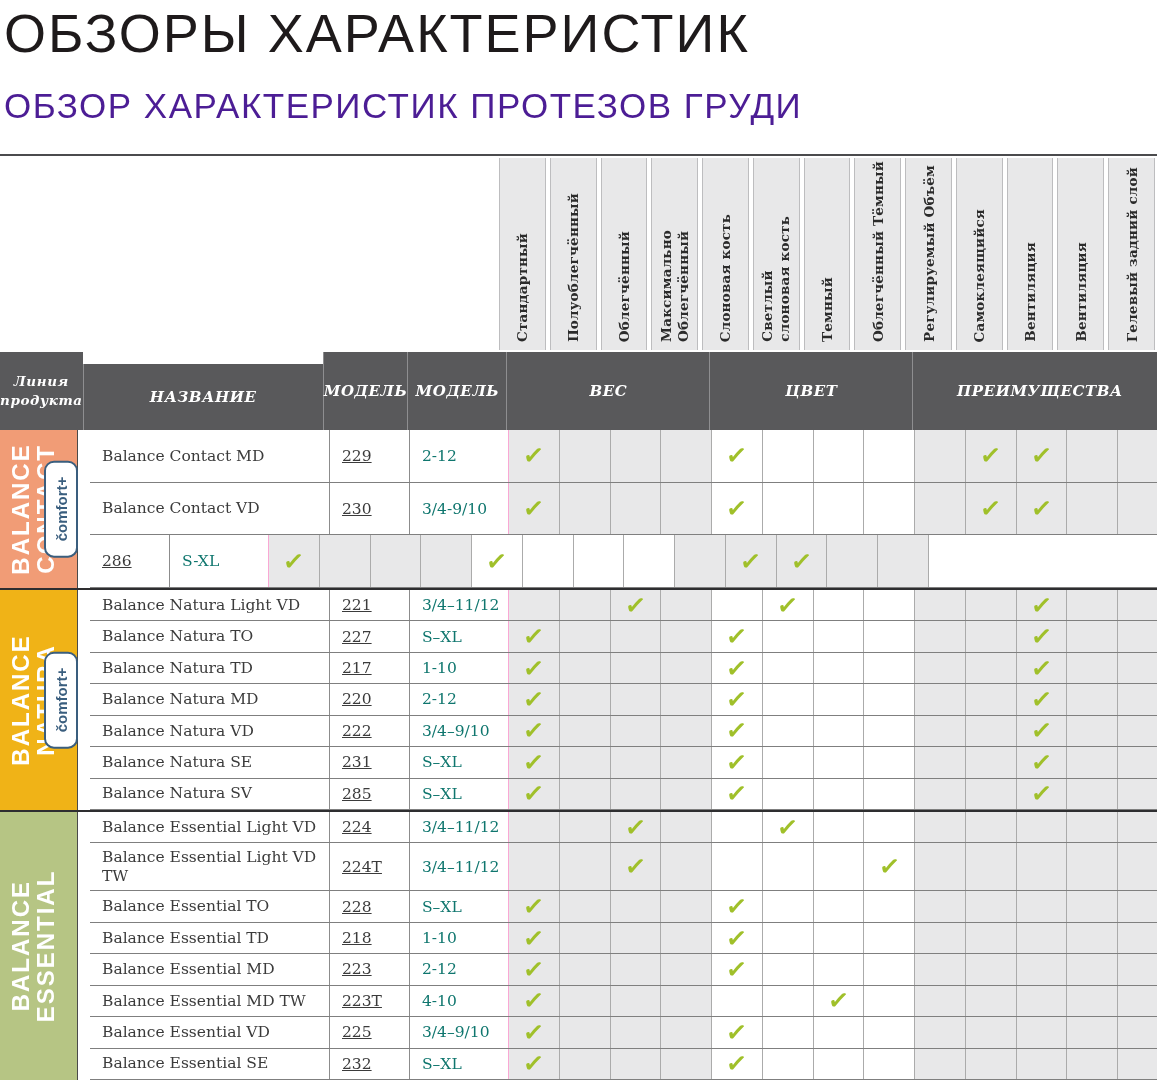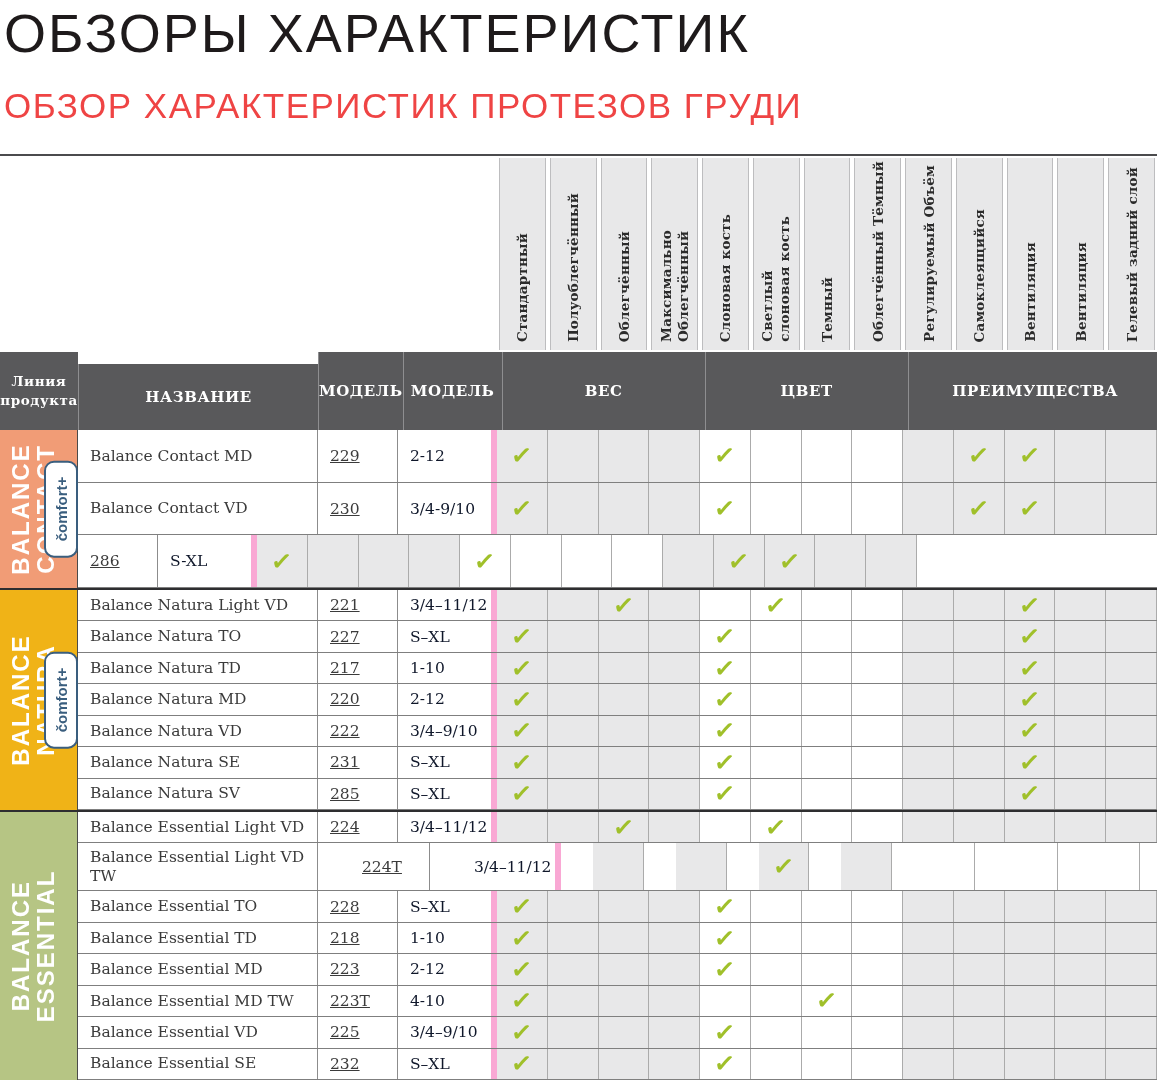--- a/index.html
+++ b/index.html
@@ -2,59 +2,59 @@
 <html><head>
 <meta charset="utf-8">
 <style>
   html,body{margin:0;padding:0;background:#fff;}
   #page{position:relative;width:1157px;height:1080px;overflow:hidden;background:#fff;
         font-family:"DejaVu Serif",serif;}
   
   .title{position:absolute;top:2px;left:4px;font-family:"Liberation Sans",sans-serif;
          font-weight:300;font-size:54px;letter-spacing:2px;color:#1e1a1b;white-space:nowrap;}
   .subtitle{position:absolute;top:86px;left:4px;font-family:"Liberation Sans",sans-serif;
-         font-weight:300;font-size:35px;letter-spacing:1.5px;color:#ef4444;white-space:nowrap;}
+         font-weight:300;font-size:35px;letter-spacing:1.5px;color:#4c1d95;white-space:nowrap;}
   
   #rotband{position:absolute;top:154px;left:0;width:1157px;height:198px;
            border-top:2px solid #4b4b4d;box-sizing:border-box;}
   .rotcell{position:absolute;top:2px;height:192px;background:#e8e8e9;
            border-left:1px solid #bdbdbf;border-right:1px solid #bdbdbf;box-sizing:border-box;}
   .rot{position:absolute;bottom:8px;left:50%;transform:translateX(-50%) rotate(180deg);
        writing-mode:vertical-rl;white-space:pre-line;font-weight:bold;font-size:13.5px;
        line-height:1.25;color:#2b2b2b;letter-spacing:.2px;}
   
-  #darkband{position:absolute;top:352px;left:0;width:1157px;height:78px;display:flex;}
+  #darkband{position:absolute;top:352px;left:0;width:1157px;height:78px;display:flex;font-style:italic;}
   .dcell{background:#59595b;color:#fff;font-weight:bold;display:flex;align-items:center;
          justify-content:center;text-align:center;white-space:pre-line;font-size:15px;
          letter-spacing:.6px;box-sizing:border-box;border-left:1px solid #8e8e90;line-height:1.5;}
   .dcell:first-child{border-left:none;font-size:13.5px;line-height:1.4;}
   
   .group{position:absolute;left:0;width:1157px;box-sizing:border-box;}
   .group.sep{border-top:2px solid #2e2e30;}
   .glabel{position:absolute;left:0;top:0;bottom:0;width:78px;box-sizing:border-box;
           border-right:1px solid #4a4a4a;display:flex;align-items:center;}
   .vlabel{position:absolute;top:50%;left:8px;transform:translateY(-50%) rotate(180deg);
           writing-mode:vertical-rl;white-space:pre-line;color:#fff;
           font-family:"Liberation Sans",sans-serif;font-weight:bold;font-size:24px;
           letter-spacing:2px;line-height:1.05;text-align:center;}
   .badge{position:absolute;top:50%;left:44px;transform:translateY(-50%);
          background:#fff;border:2px solid #3a5e7e;border-radius:10px;
          padding:14px 2px;box-sizing:border-box;width:34px;display:flex;justify-content:center;}
   .badge span{writing-mode:vertical-rl;transform:rotate(180deg);color:#3a5e7e;
          font-family:"Liberation Sans",sans-serif;font-weight:bold;font-size:15px;}
-  .rows{position:absolute;left:78px;top:0;bottom:0;right:0;display:flex;flex-direction:column;}
+  .rows{position:absolute;left:78px;top:0;bottom:0;right:0;display:flex;flex-direction:column;padding-left:12px;}
   .trow{display:flex;border-bottom:1px solid #7f7f7f;box-sizing:border-box;flex:1 1 auto;}
-  .trow.tall{flex:0 0 48px;gap:32px;}
+  .trow.tall{flex:0 0 48px;}
   .ncell{flex:0 0 240px;display:flex;align-items:center;padding:0 6px 0 12px;
          box-sizing:border-box;border-right:1px solid #8c8c8c;font-size:15.5px;color:#3b3b3b;
          line-height:1.2;}
   .mcell{flex:0 0 80px;display:flex;align-items:center;padding-left:12px;
          box-sizing:border-box;border-right:1px solid #8c8c8c;font-size:15.5px;color:#3b3b3b;text-decoration:underline;}
   .scell{flex:0 0 99px;display:flex;align-items:center;padding-left:12px;
-         box-sizing:border-box;border-right:6px solid #f9a8d4;font-size:15.5px;color:#0f172a;}
+         box-sizing:border-box;border-right:1px solid #f9a8d4;font-size:15.5px;color:#0f766e;}
   .fcell{flex:0 0 50.769px;display:flex;align-items:center;justify-content:center;
          box-sizing:border-box;border-right:1px solid #ababab;}
   .fcell.gray{background:#e8e8e9;}
   .fcell.white{background:#fff;}
   .check{color:#a0c02a;font-size:25px;font-weight:bold;transform:rotate(6deg);line-height:1;}
 </style>
 </head>
 <body>
 
 <div id="page">

